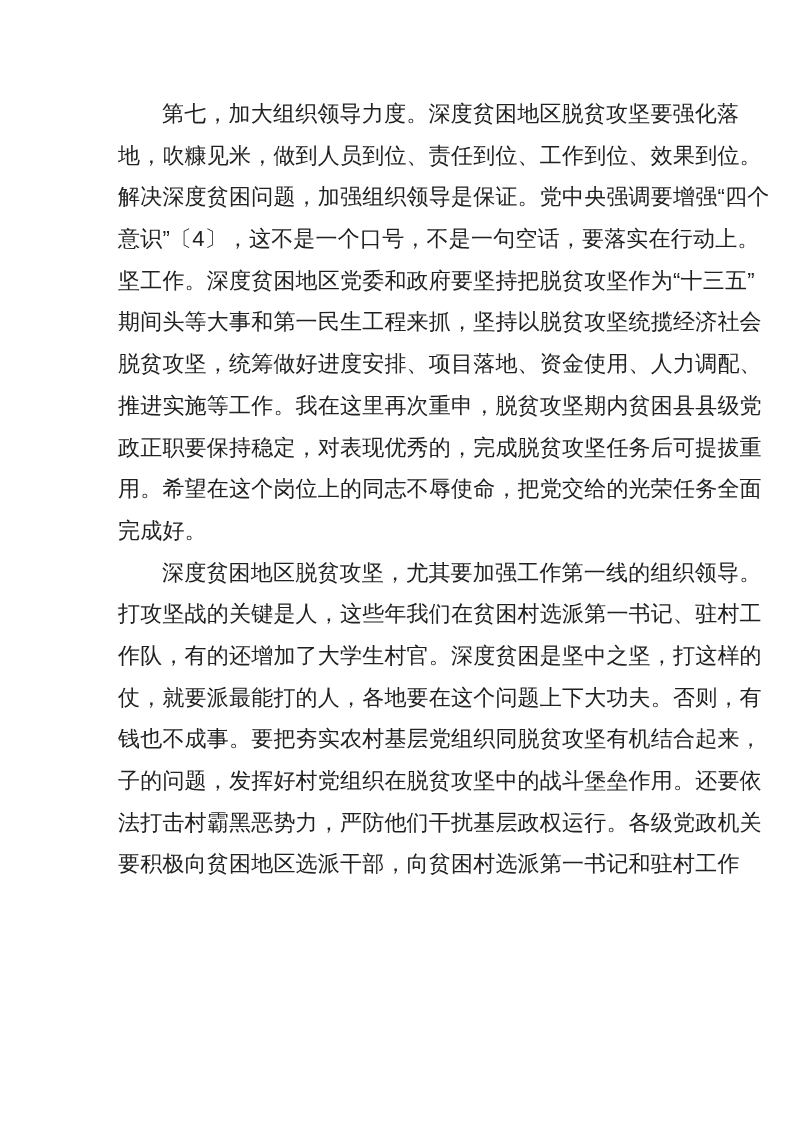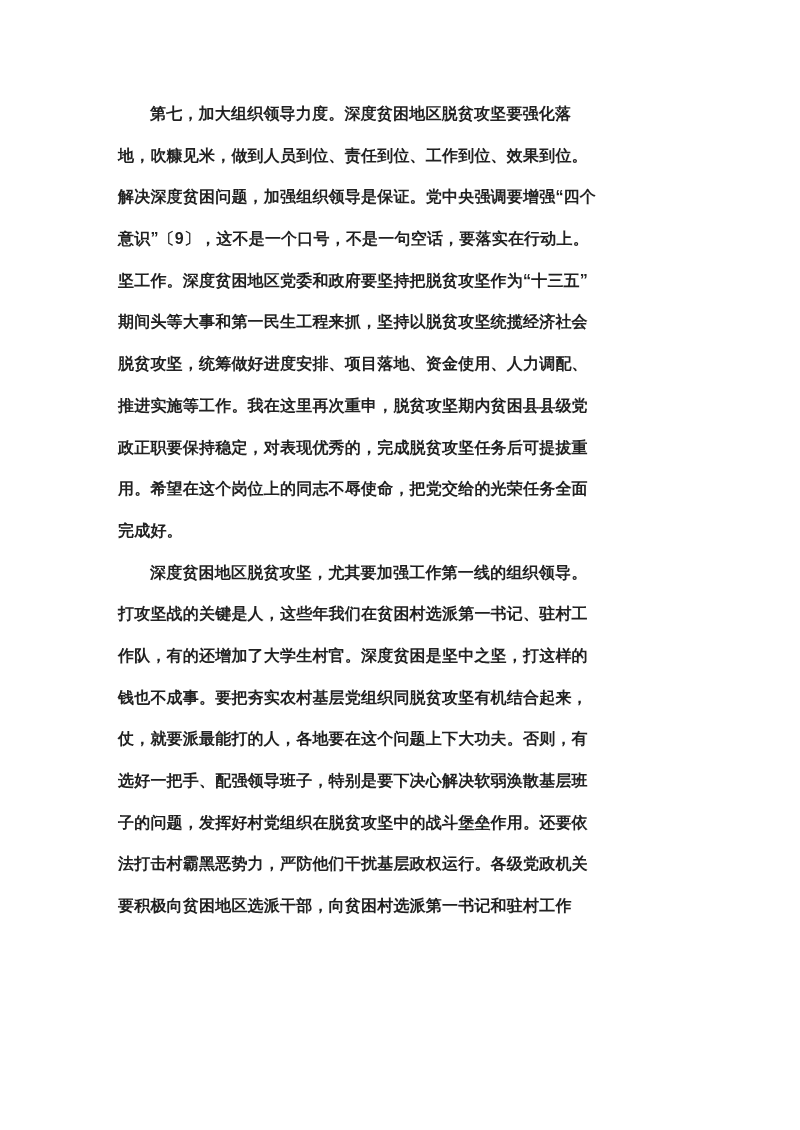--- a/index.html
+++ b/index.html
@@ -19,51 +19,50 @@
     height: 1130px;
     background: #ffffff;
     padding: 93px 110px 0 118px;
   }
   .paragraph {
     margin: 0;
   }
   .line {
     height: 41.7px;
     line-height: 41.7px;
-    font-size: 16px;
+    font-size: 22px;
     color: #212121;
     white-space: nowrap;
     letter-spacing: 0.2px;
-    font-weight: 700;
+    font-weight: 400;
   }
   .line.indent {
     text-indent: 2em;
   }
 </style>
 </head>
 <body>
 
 <div class="page">
   <div class="paragraph">
     <div class="line indent">第七，加大组织领导力度。深度贫困地区脱贫攻坚要强化落</div>
     <div class="line">地，吹糠见米，做到人员到位、责任到位、工作到位、效果到位。</div>
     <div class="line">解决深度贫困问题，加强组织领导是保证。党中央强调要增强“四个</div>
-    <div class="line">意识”〔9〕，这不是一个口号，不是一句空话，要落实在行动上。</div>
+    <div class="line">意识”〔4〕，这不是一个口号，不是一句空话，要落实在行动上。</div>
     <div class="line">坚工作。深度贫困地区党委和政府要坚持把脱贫攻坚作为“十三五”</div>
     <div class="line">期间头等大事和第一民生工程来抓，坚持以脱贫攻坚统揽经济社会</div>
     <div class="line">脱贫攻坚，统筹做好进度安排、项目落地、资金使用、人力调配、</div>
     <div class="line">推进实施等工作。我在这里再次重申，脱贫攻坚期内贫困县县级党</div>
     <div class="line">政正职要保持稳定，对表现优秀的，完成脱贫攻坚任务后可提拔重</div>
     <div class="line">用。希望在这个岗位上的同志不辱使命，把党交给的光荣任务全面</div>
     <div class="line">完成好。</div>
   </div>
   <div class="paragraph">
     <div class="line indent">深度贫困地区脱贫攻坚，尤其要加强工作第一线的组织领导。</div>
     <div class="line">打攻坚战的关键是人，这些年我们在贫困村选派第一书记、驻村工</div>
     <div class="line">作队，有的还增加了大学生村官。深度贫困是坚中之坚，打这样的</div>
+    <div class="line">仗，就要派最能打的人，各地要在这个问题上下大功夫。否则，有</div>
     <div class="line">钱也不成事。要把夯实农村基层党组织同脱贫攻坚有机结合起来，</div>
-    <div class="line">仗，就要派最能打的人，各地要在这个问题上下大功夫。否则，有</div>
-    <div class="line">选好一把手、配强领导班子，特别是要下决心解决软弱涣散基层班</div>
     <div class="line">子的问题，发挥好村党组织在脱贫攻坚中的战斗堡垒作用。还要依</div>
     <div class="line">法打击村霸黑恶势力，严防他们干扰基层政权运行。各级党政机关</div>
     <div class="line">要积极向贫困地区选派干部，向贫困村选派第一书记和驻村工作</div>
   </div>
 </div>
 
 </body></html>

